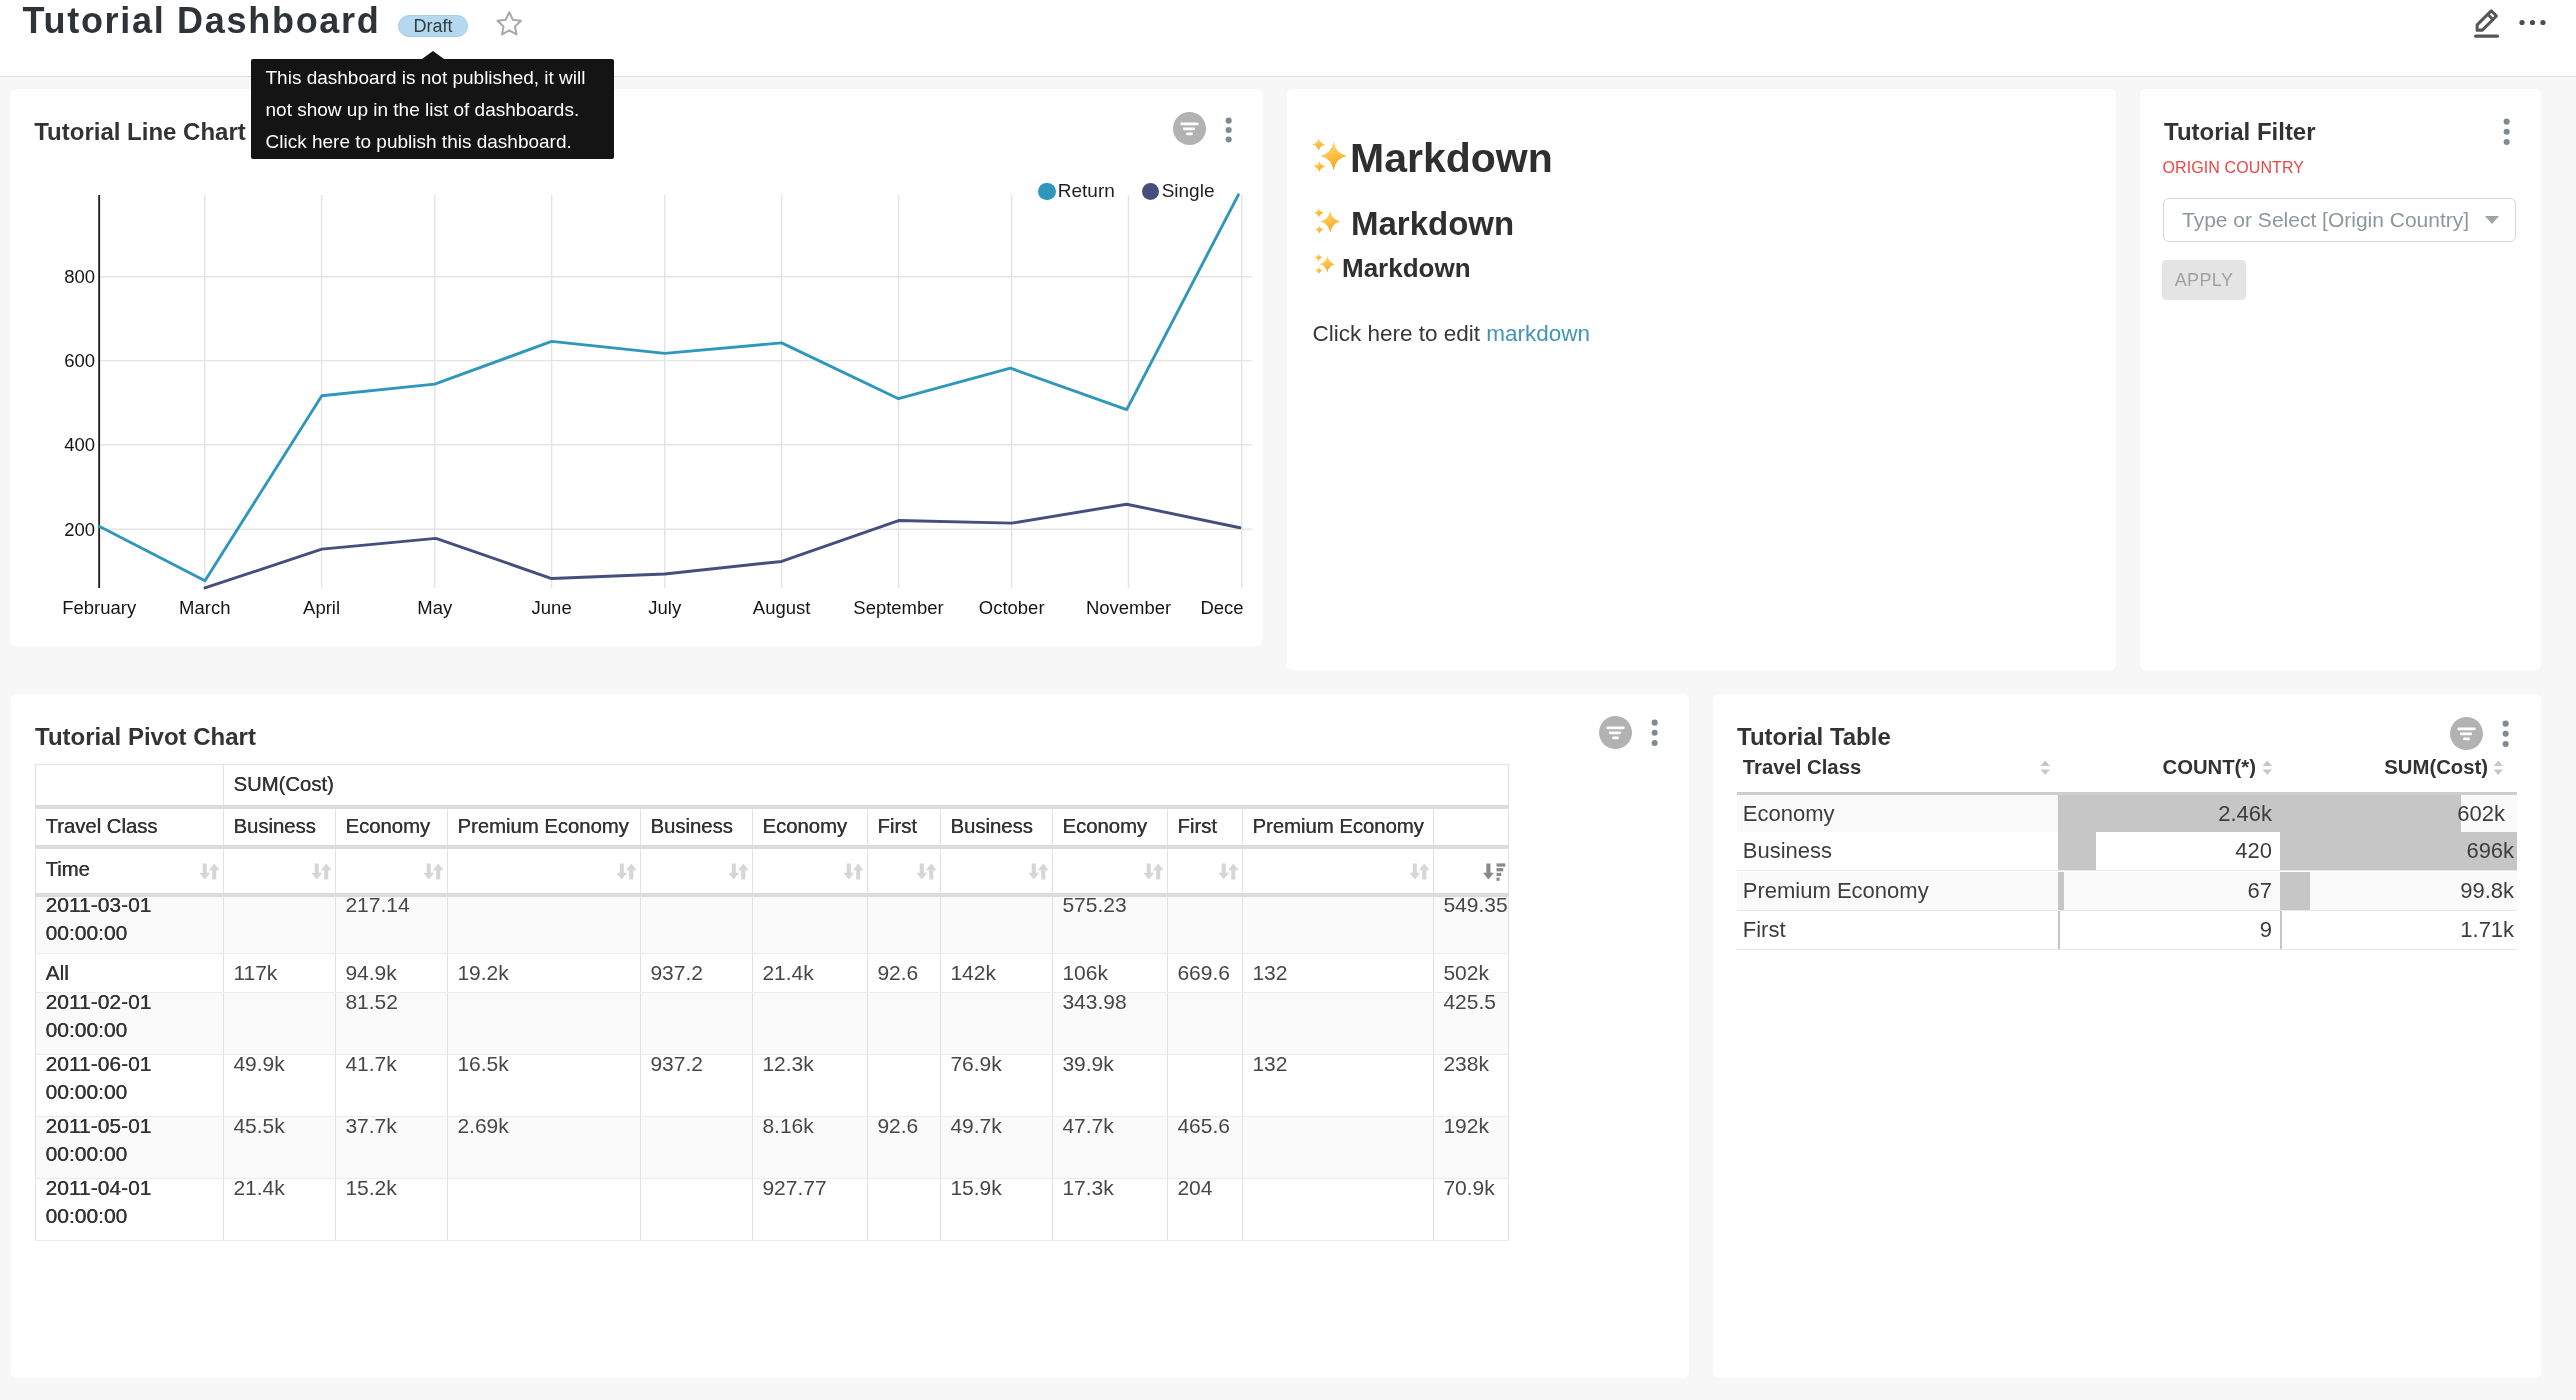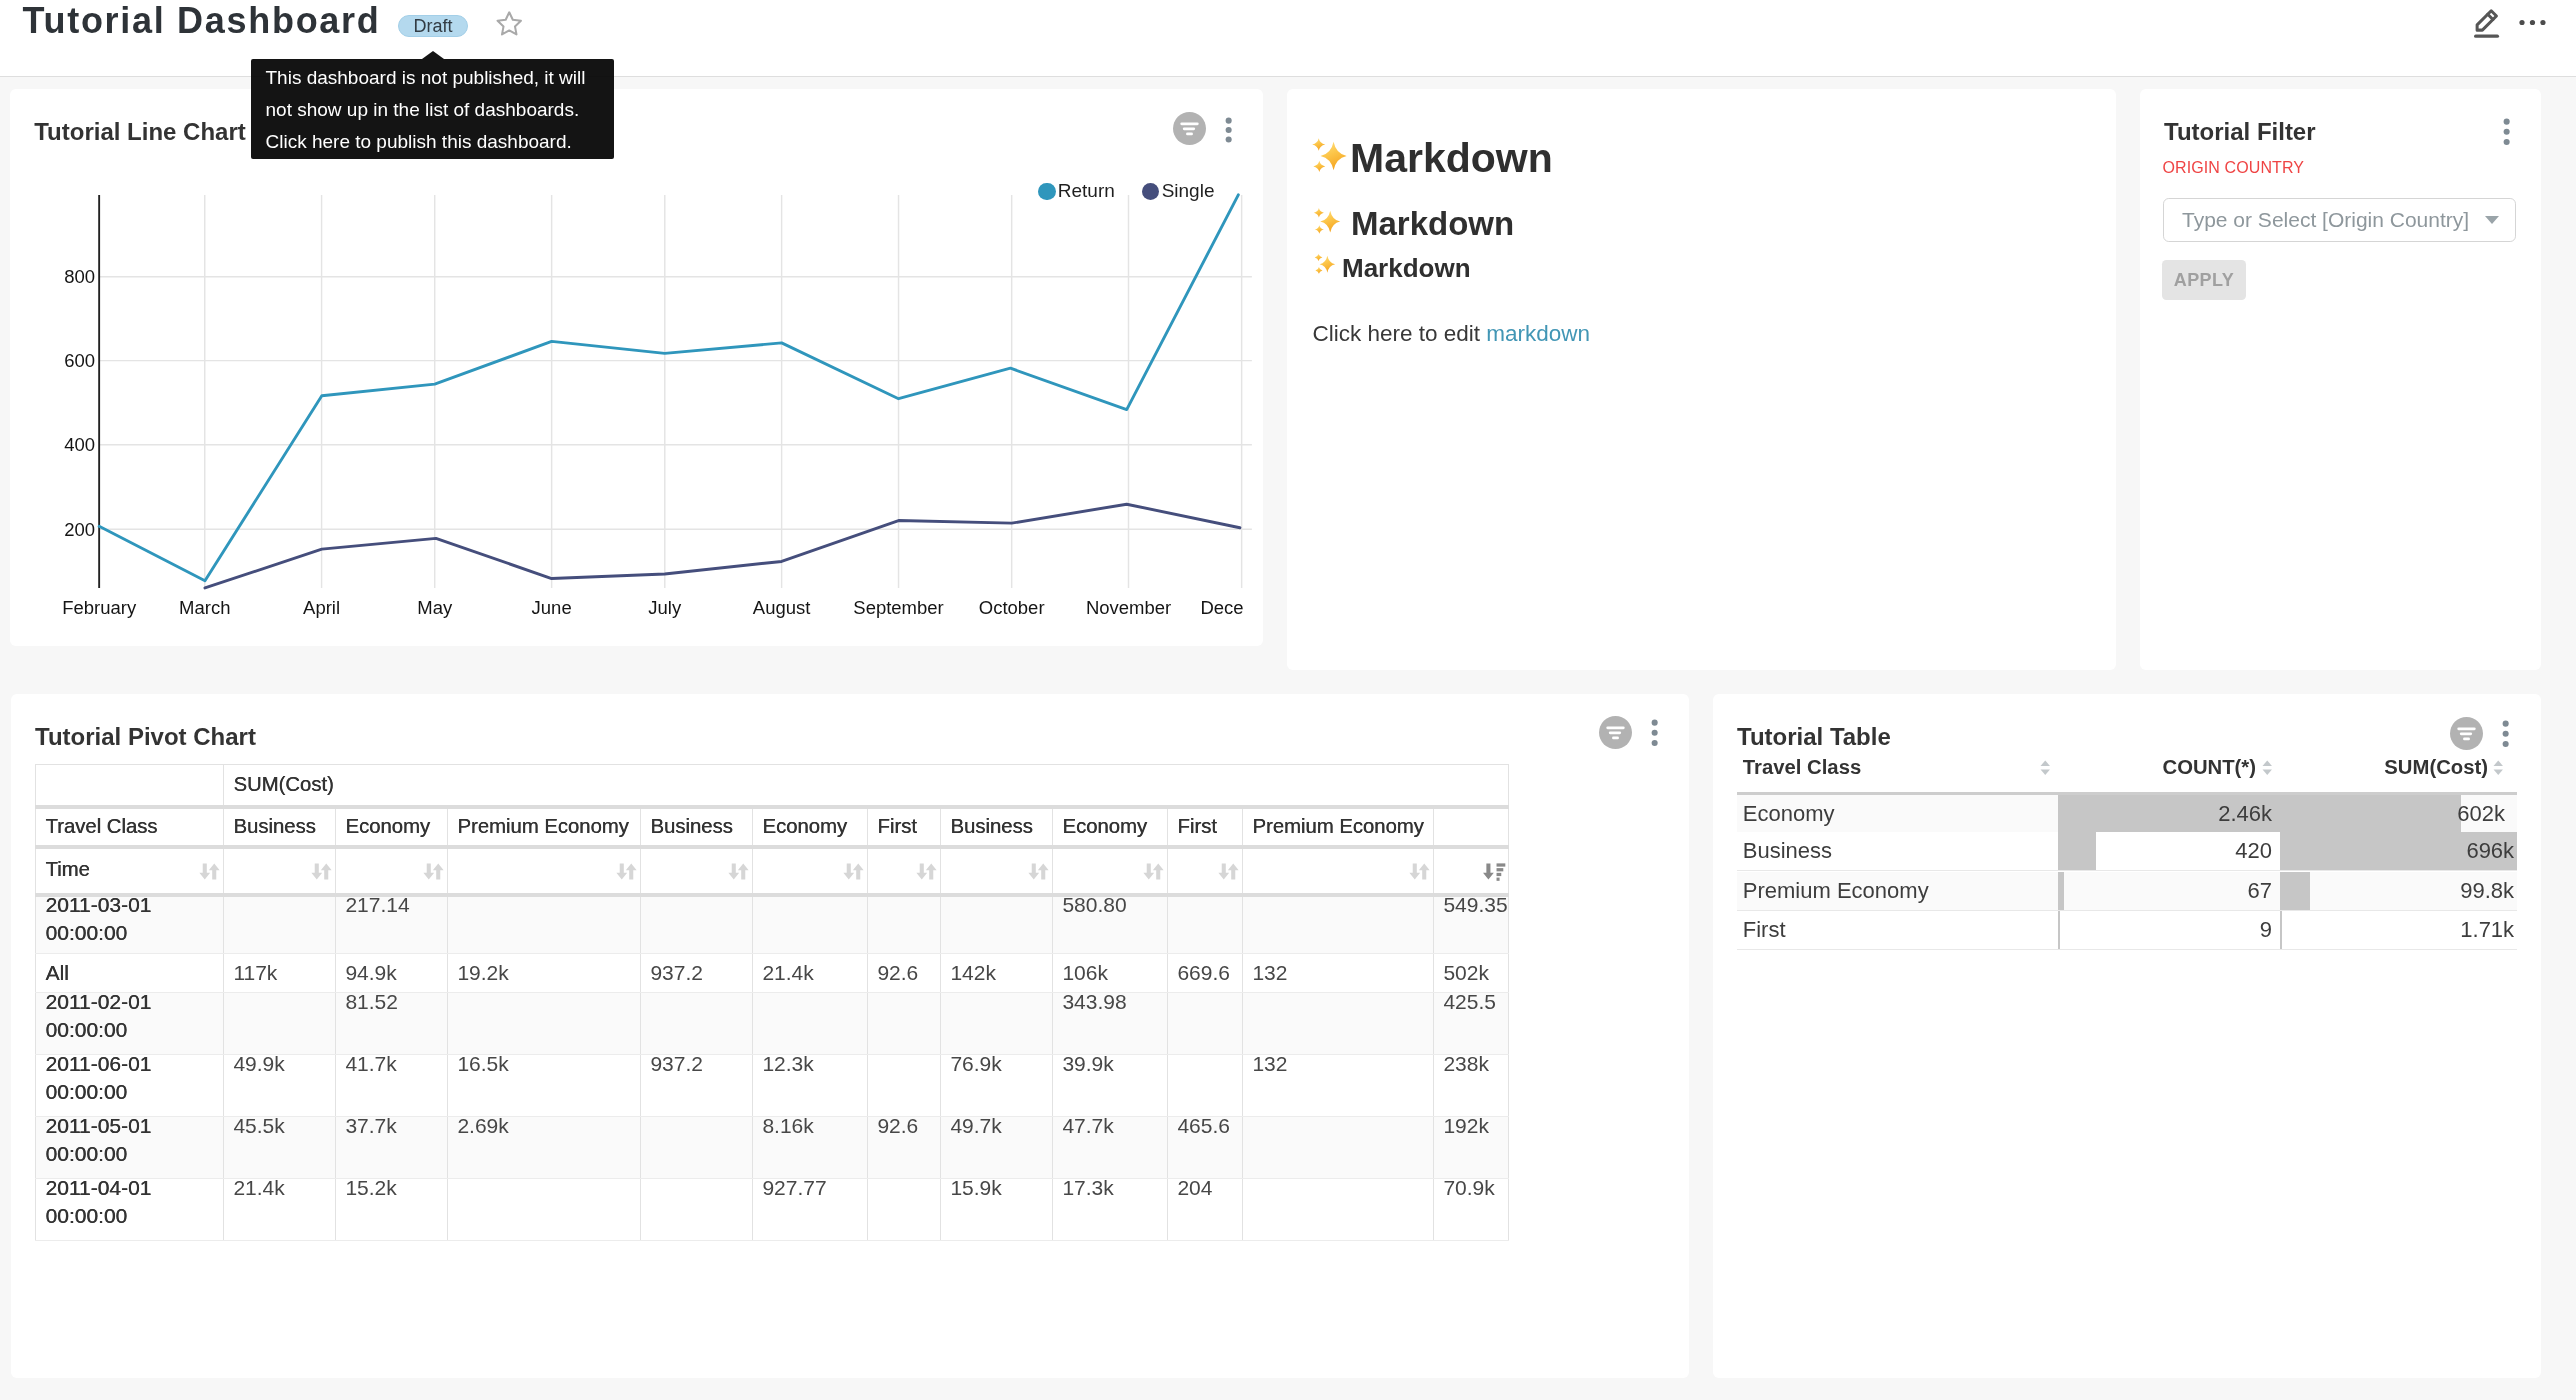--- a/index.html
+++ b/index.html
@@ -157,21 +157,21 @@
     <svg class="abs" style="left:363px;top:29px" width="7.3" height="29" viewBox="0 0 10 40">
       <circle cx="5" cy="5" r="4.2" fill="#7e8a93"></circle>
         <circle cx="5" cy="19" r="4.2" fill="#7e8a93"></circle>
         <circle cx="5" cy="33" r="4.2" fill="#7e8a93"></circle>
     </svg>
     <div class="abs" style="left:22.5px;top:70px;font-size:16px;color:#ef4444;letter-spacing:0.1px;">ORIGIN COUNTRY</div>
     <div class="abs" style="left:23px;top:109px;width:353px;height:44px;border:1.5px solid #d5d5d5;border-radius:5.8px;background:#fff;">
       <div class="abs" style="left:18px;top:0;line-height:41px;font-size:21px;color:#8e979c;">Type or Select [Origin Country]</div>
       <div class="abs" style="left:321px;top:17.4px;width:0;height:0;border-left:7.3px solid transparent;border-right:7.3px solid transparent;border-top:8.7px solid #9aa4a9;"></div>
     </div>
-    <div class="abs" style="left:22px;top:171px;width:84px;height:40px;background:#e4e4e4;border-radius:4.4px;text-align:center;line-height:40px;font-size:18px;font-weight:bold;color:#a0a0a0;letter-spacing:0.4px;">APPLY</div>
+    <div class="abs" style="left:22px;top:171px;width:84px;height:40px;background:#e4e4e4;border-radius:4.4px;text-align:center;line-height:40px;font-size:18px;font-weight:normal;color:#a0a0a0;letter-spacing:0.4px;">APPLY</div>
   </div>
   <div id="card4" class="card">
     <div class="cardTitle">Tutorial Pivot Chart</div>
     <svg class="abs" style="left:1588px;top:22px" width="33" height="33" viewBox="0 0 46 46">
       <circle cx="23" cy="23" r="23" fill="#b2b2b2"></circle>
       <g stroke="#fff" stroke-width="3.6" stroke-linecap="round">
         <line x1="12" y1="16.5" x2="34" y2="16.5"></line>
         <line x1="15.5" y1="23.5" x2="29" y2="23.5"></line>
         <line x1="20" y1="30.5" x2="26" y2="30.5"></line>
       </g>
@@ -295,21 +295,21 @@
             </tr>
 <tr class="dr odd">
               <td class="c1 lbl" style="height:59px">2011-03-01<br>00:00:00</td>
               <td></td>
               <td>217.14</td>
               <td></td>
               <td></td>
               <td></td>
               <td></td>
               <td></td>
-              <td>580.80</td>
+              <td>575.23</td>
               <td></td>
               <td></td>
               <td>549.35</td>
             </tr>
 <tr class="dr even single">
               <td class="c1 lbl" style="height:39px">All</td>
               <td>117k</td>
               <td>94.9k</td>
               <td>19.2k</td>
               <td>937.2</td>

